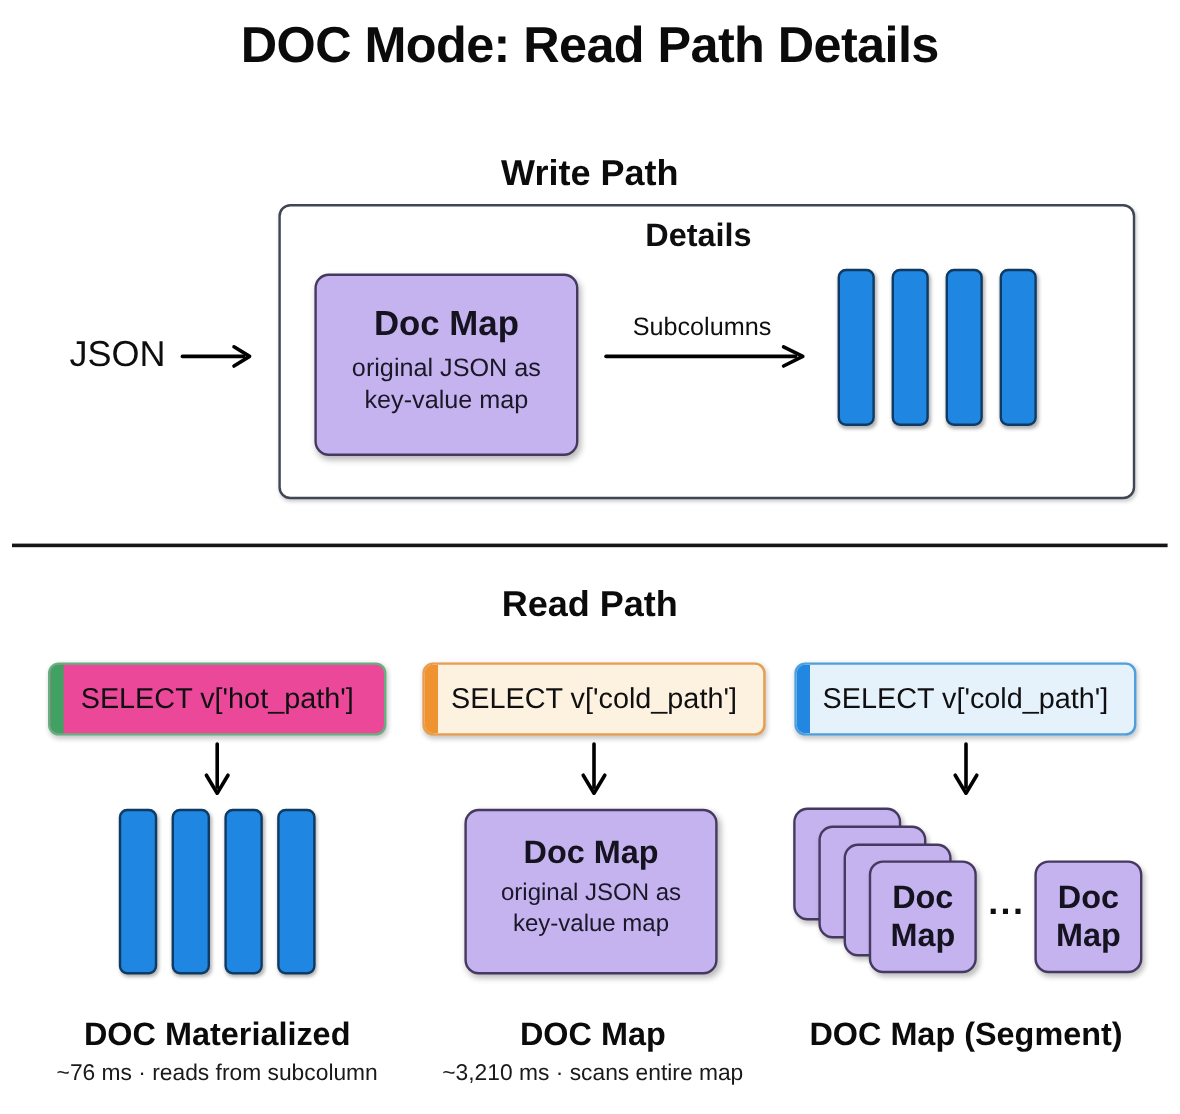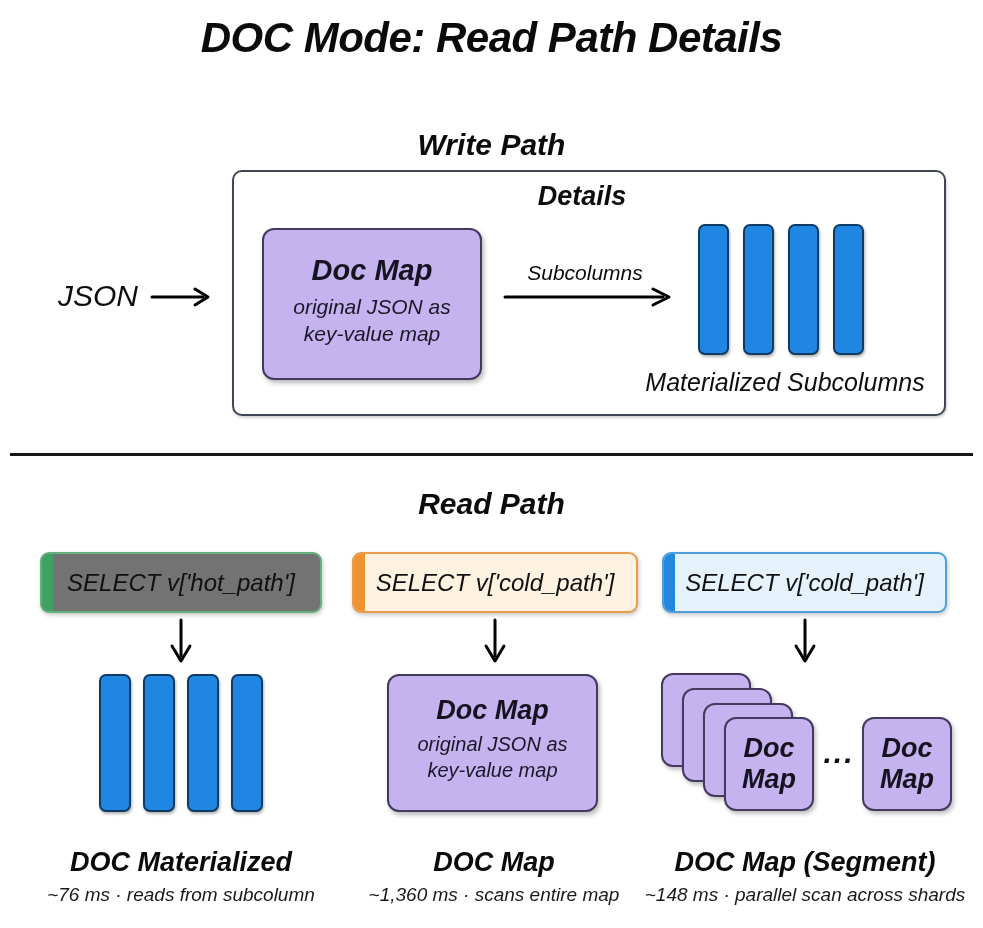--- a/index.html
+++ b/index.html
@@ -1,18 +1,18 @@
 <!DOCTYPE html>
 <html><head>
 <meta charset="utf-8">
 <style>
   * { margin:0; padding:0; box-sizing:border-box; }
   html,body { background:#ffffff; }
   body { font-family:"Liberation Sans","DejaVu Sans",sans-serif; color:#0e0e10; }
-  #canvas { position:relative; width:983px; height:928px; background:#ffffff; overflow:hidden;font-style:italic; }
+  #canvas { position:relative; width:983px; height:928px; background:#ffffff; overflow:hidden; }
   .abs { position:absolute; }
   .center { text-align:center; }
 
   .title { font-size:42px; font-weight:700; letter-spacing:-0.5px; color:#0b0b0c; }
   .h2 { font-size:30px; font-weight:700; color:#0b0b0c; }
 
   .segment-box { border:2px solid #3f4654; border-radius:10px; background:#ffffff;
                  box-shadow:1px 2px 3px rgba(0,0,0,0.18); }
   .segment-label { font-size:27px; font-weight:600; }
 
@@ -31,21 +31,21 @@
   .bars-read  { gap:12px; } .bars-read  .vbar { width:32px; }
 
   .subcol-label { font-size:25px; font-weight:500; }
 
   .divider { background:#161616; }
 
   .select-box { position:absolute; border-radius:9px; border:2px solid; overflow:hidden;
                 display:flex; align-items:center; justify-content:center;
                 font-size:24px; color:#101012; box-shadow:1px 2px 4px rgba(0,0,0,0.22); }
   .select-box .accent { position:absolute; left:0; top:0; bottom:0; width:11px; }
-  .sel-green  { background:#737373; border-color:#66b07f; }
+  .sel-green  { background:#ec4899; border-color:#66b07f; }
   .sel-green .accent { background:#3fa263; }
   .sel-orange { background:#fdf1df; border-color:#e89c4e; }
   .sel-orange .accent { background:#ee9330; }
   .sel-blue   { background:#e6f2fb; border-color:#4f9fdc; }
   .sel-blue .accent { background:#2187e0; }
 
   .shard-card { position:absolute; width:90px; height:94px; background:#c5b3f0;
                 border:2px solid #46395f; border-radius:12px;
                 box-shadow:2px 3px 4px rgba(0,0,0,0.25); }
   .shard-card.front { display:flex; align-items:center; justify-content:center;
@@ -95,21 +95,20 @@
     <polyline points="150,4 166,12 150,20"></polyline>
   </svg>
 
   <div class="abs bars bars-write" style="left:698px; top:224px; width:166px; height:131px;">
       <div class="vbar"></div>
       <div class="vbar"></div>
       <div class="vbar"></div>
       <div class="vbar"></div>
     </div>
 
-  <div class="abs center subcol-label" style="left:628px; top:368px; width:314px;">Materialized Subcolumns</div>
 
   <div class="abs divider" style="left:10px; top:453px; width:963px; height:3px;"></div>
 
   <div class="abs center h2" style="left:0; top:487px; width:983px;">Read Path</div>
 
   <div class="select-box sel-green" style="left:40px; top:552px; width:282px; height:61px;">
     <span class="accent"></span>
     <span>SELECT v['hot_path']</span>
   </div>
   <div class="select-box sel-orange" style="left:352px; top:552px; width:286px; height:61px;">
@@ -155,18 +154,17 @@
   <div class="shard-card front" style="left:724px; top:717px;">Doc Map</div>
 
   <div class="abs center ellipsis" style="left:815px; top:736px; width:48px;">...</div>
 
   <div class="shard-card front" style="left:862px; top:717px;">Doc Map</div>
 
   <div class="abs center result-label" style="left:31px; top:847px; width:300px;">DOC Materialized</div>
   <div class="abs center result-stats" style="left:21px; top:884px; width:320px;">~76 ms · reads from subcolumn</div>
 
   <div class="abs center result-label" style="left:344px; top:847px; width:300px;">DOC Map</div>
-  <div class="abs center result-stats" style="left:334px; top:884px; width:320px;">~1,360 ms · scans entire map</div>
+  <div class="abs center result-stats" style="left:334px; top:884px; width:320px;">~3,210 ms · scans entire map</div>
 
   <div class="abs center result-label" style="left:655px; top:847px; width:300px;">DOC Map (Segment)</div>
-  <div class="abs center result-stats" style="left:635px; top:884px; width:340px;">~148 ms · parallel scan across shards</div>
 
 </div>
 
 </body></html>

